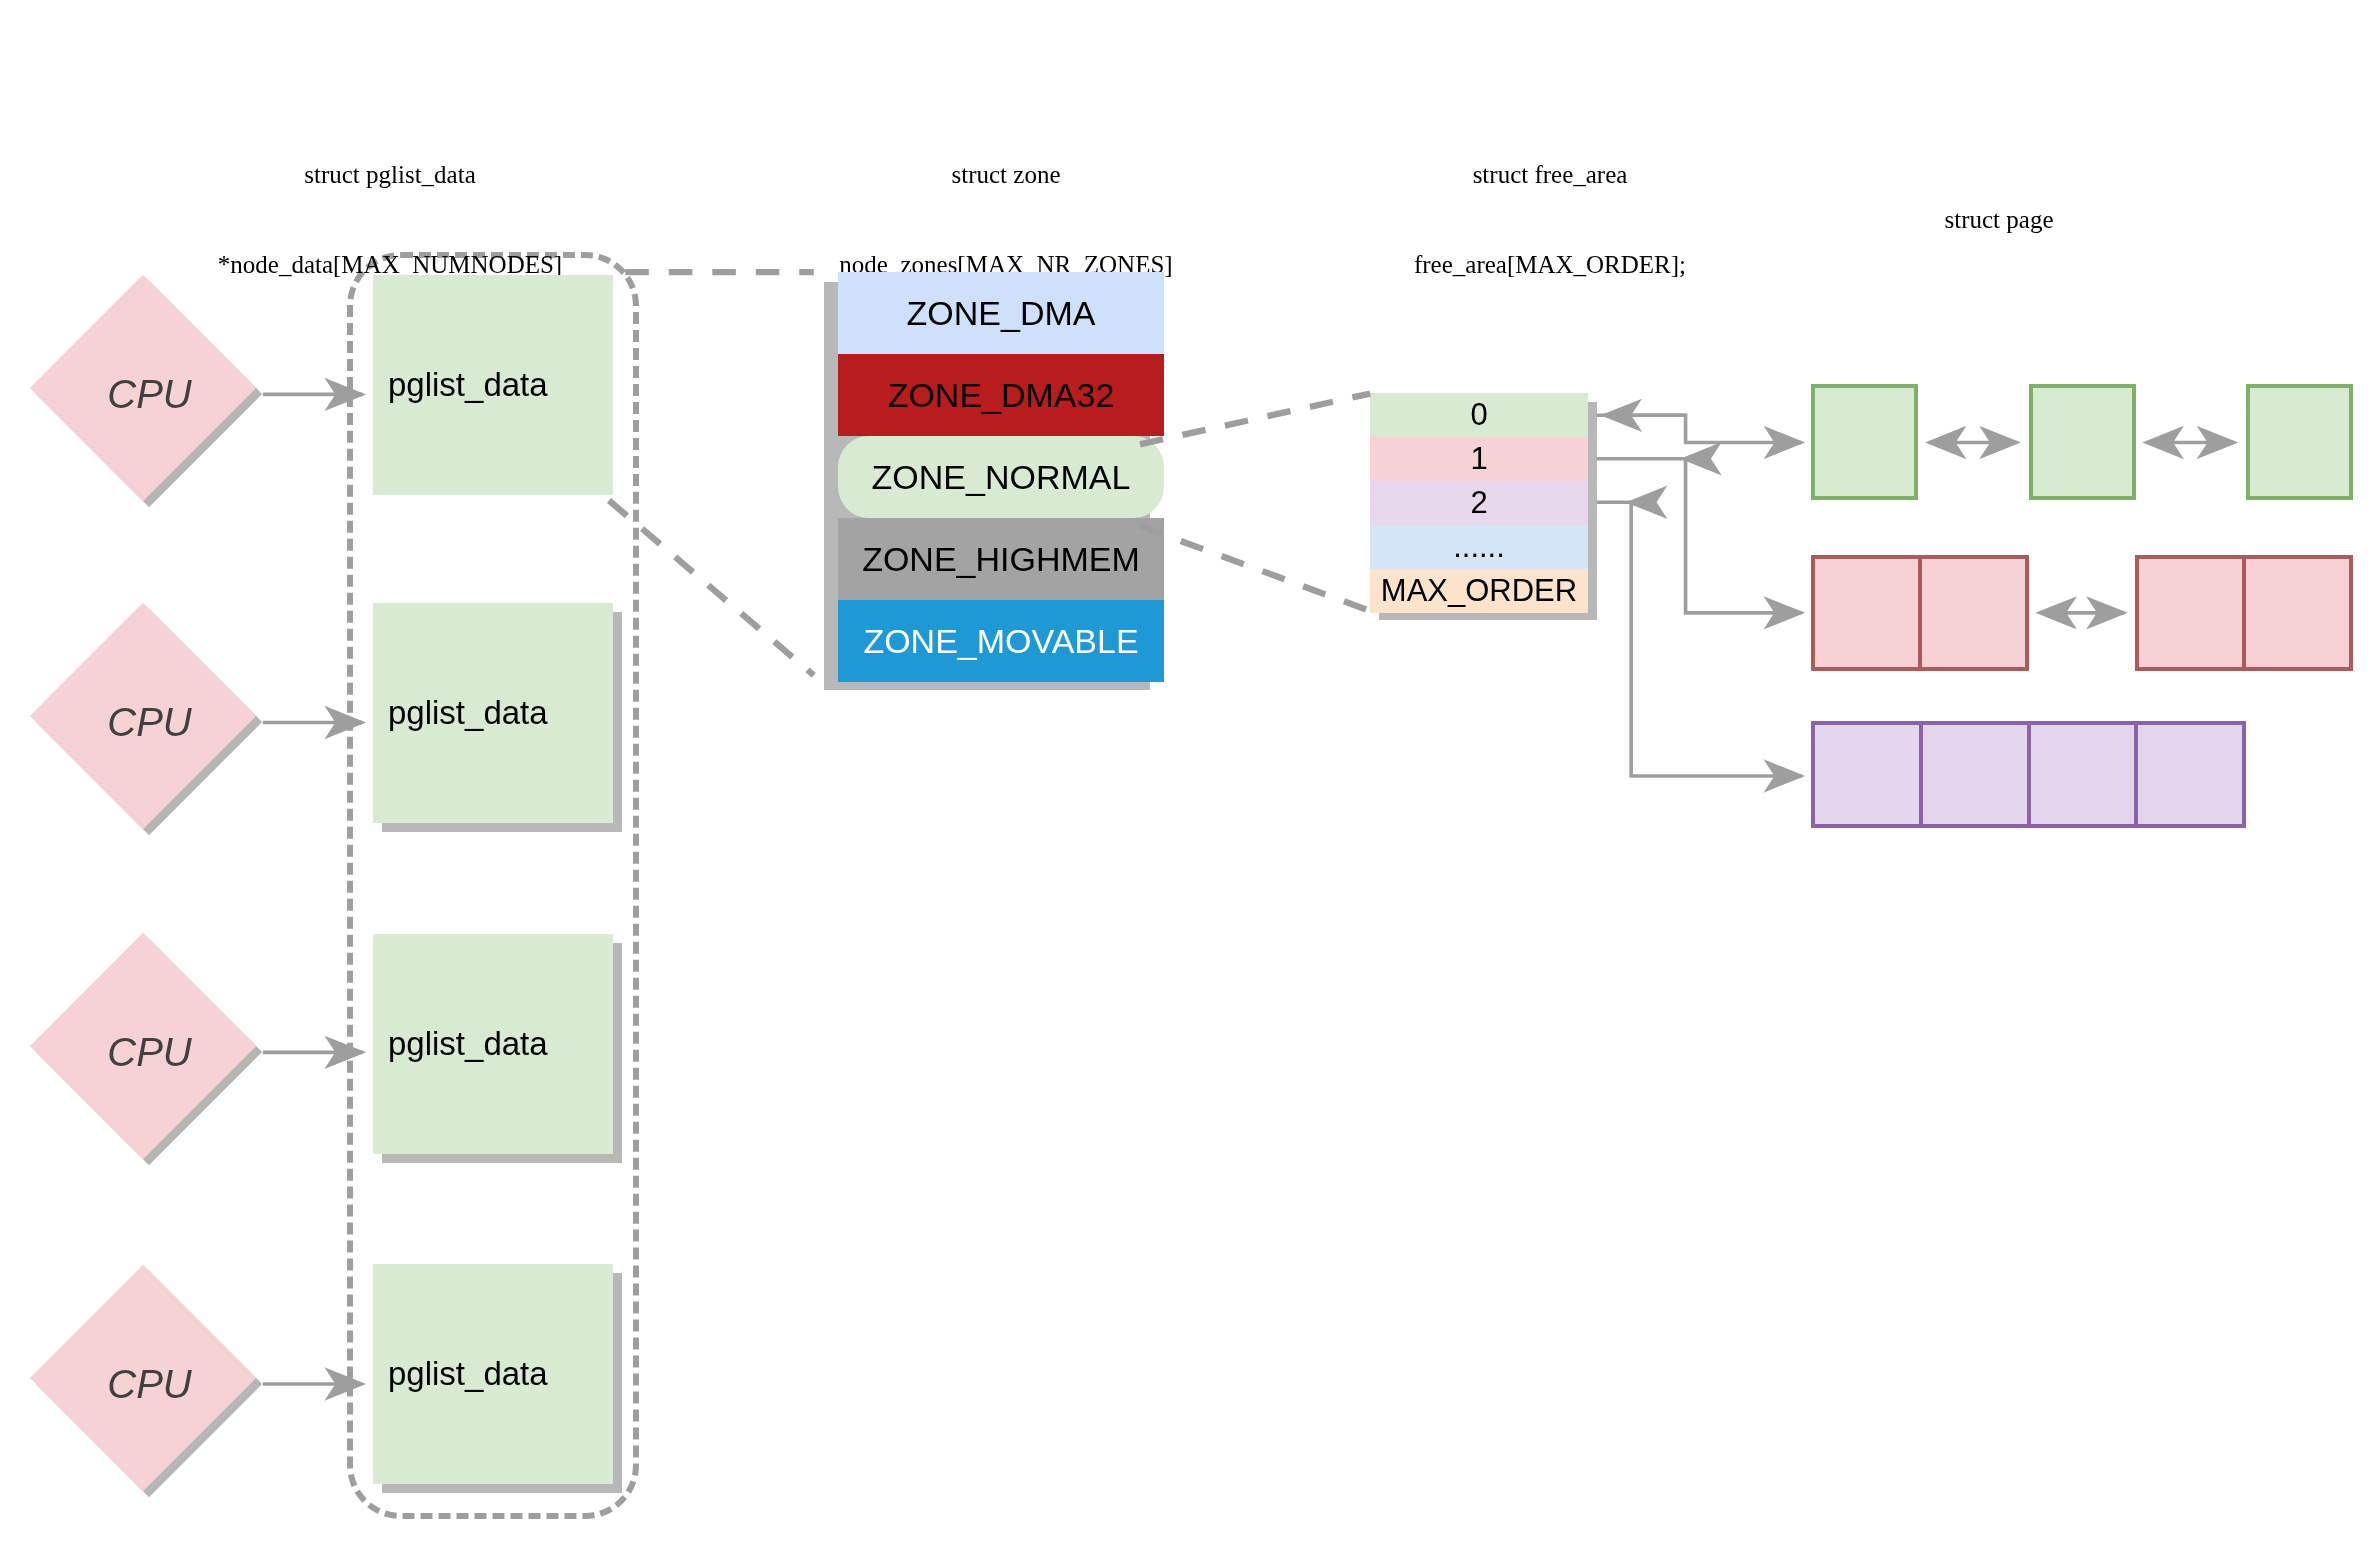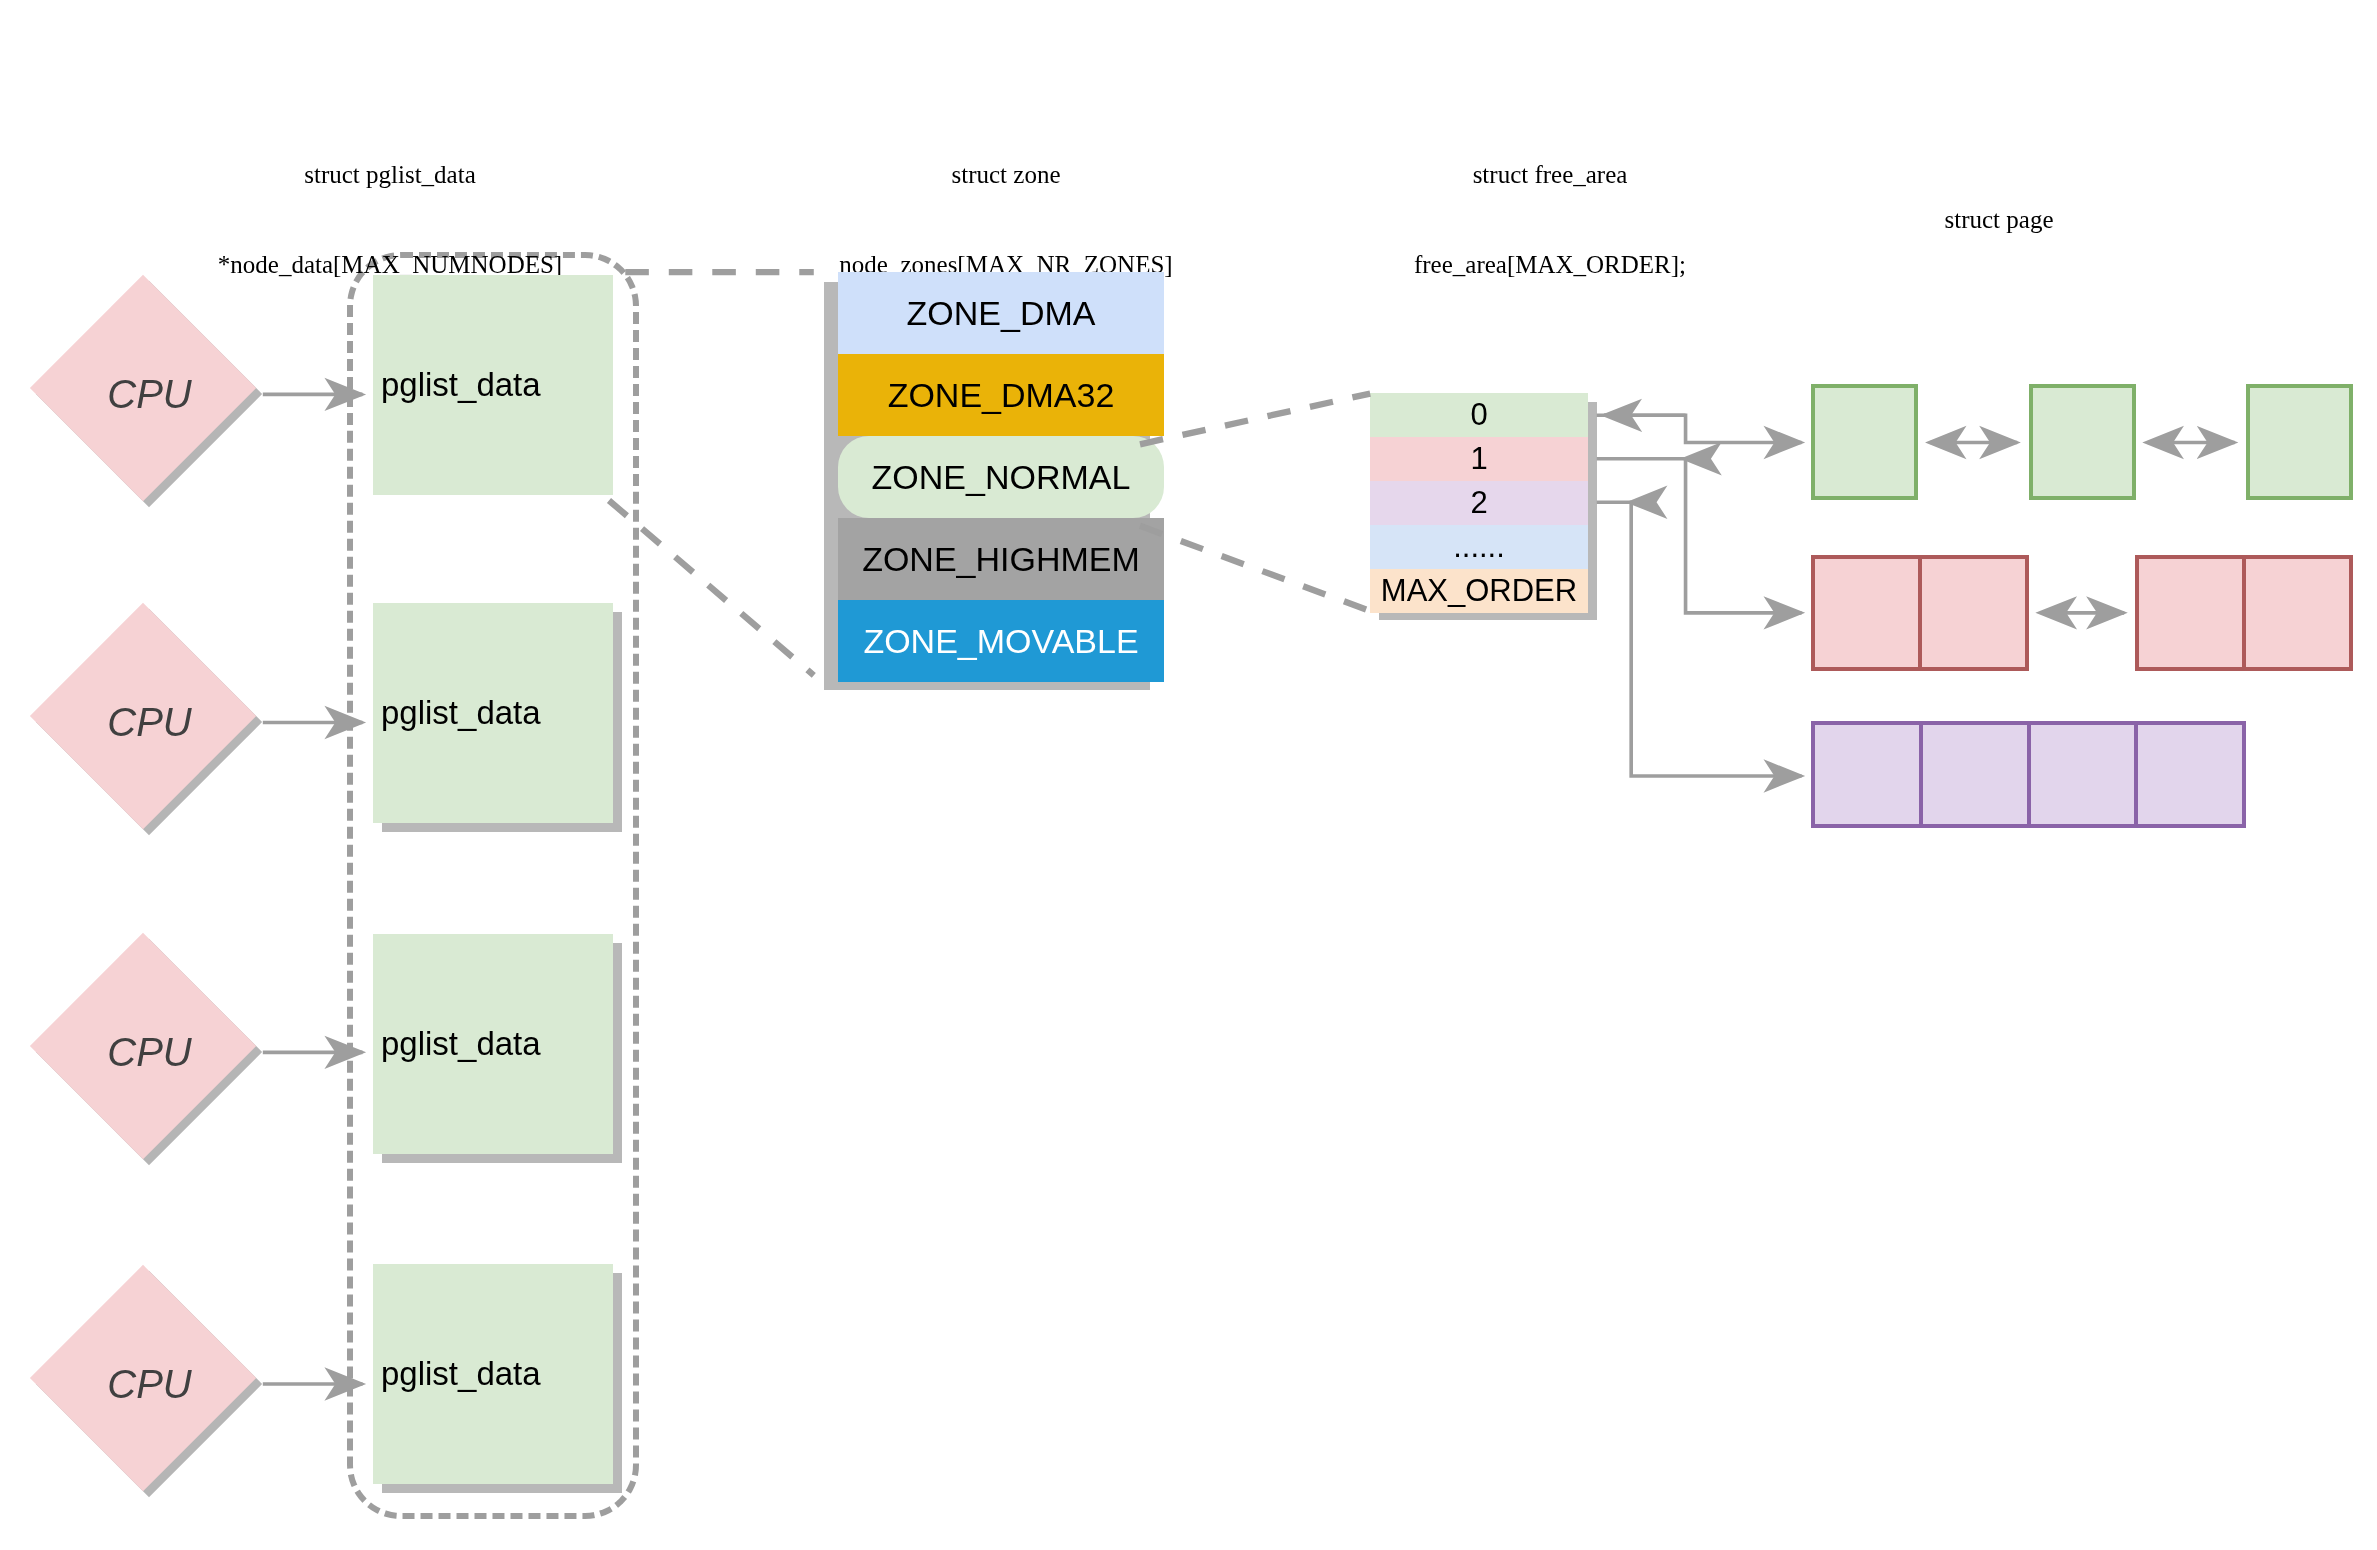--- a/index.html
+++ b/index.html
@@ -66,21 +66,21 @@
     background: transparent;
   }
 
   
   .pgbox {
     position: absolute;
     background: #d9ead3;
     box-sizing: border-box;
     display: flex;
     align-items: center;
-    padding-left: 8px;
+    padding-left: 15px;
     font-size: 33px;
     color: #000;
     z-index: 2;
   }
   .pgbox-shadow {
     position: absolute;
     background: #b8b8b8;
     z-index: 1;
   }
 
@@ -198,21 +198,21 @@
   </div>
   <div class="pgbox" id="pgbox-3" style="left: 373px; top: 1264px; width: 240px; height: 220px; background: rgb(217, 234, 211);">
     <span>pglist_data</span>
   </div>
 
   <div class="zone-shadow" id="zone-shadow" style="left: 824px; top: 282px; width: 326px; height: 408px; background: rgb(184, 184, 184);"></div>
   <div class="zone-stack" id="zone-stack" style="left: 814px; top: 272px; width: 326px; padding-left: 24px;">
     <div class="zone-row" id="zone-row-0" style="width: 326px; height: 82px; background: rgb(207, 224, 250); color: rgb(0, 0, 0);">
       <span>ZONE_DMA</span>
     </div>
-    <div class="zone-row" id="zone-row-1" style="width: 326px; height: 82px; background: #eab308; color: rgb(0, 0, 0);">
+    <div class="zone-row" id="zone-row-1" style="width: 326px; height: 82px; background: #b91c1c; color: rgb(0, 0, 0);">
       <span>ZONE_DMA32</span>
     </div>
     <div class="zone-row" id="zone-row-2" style="width: 326px; height: 82px; background: rgb(217, 234, 211); color: rgb(0, 0, 0); border-radius: 31px;">
       <span>ZONE_NORMAL</span>
     </div>
     <div class="zone-row" id="zone-row-3" style="width: 326px; height: 82px; background: #a3a3a3; color: rgb(0, 0, 0);">
       <span>ZONE_HIGHMEM</span>
     </div>
     <div class="zone-row" id="zone-row-4" style="width: 326px; height: 82px; background: rgb(31, 153, 213); color: rgb(255, 255, 255);">
       <span>ZONE_MOVABLE</span>

